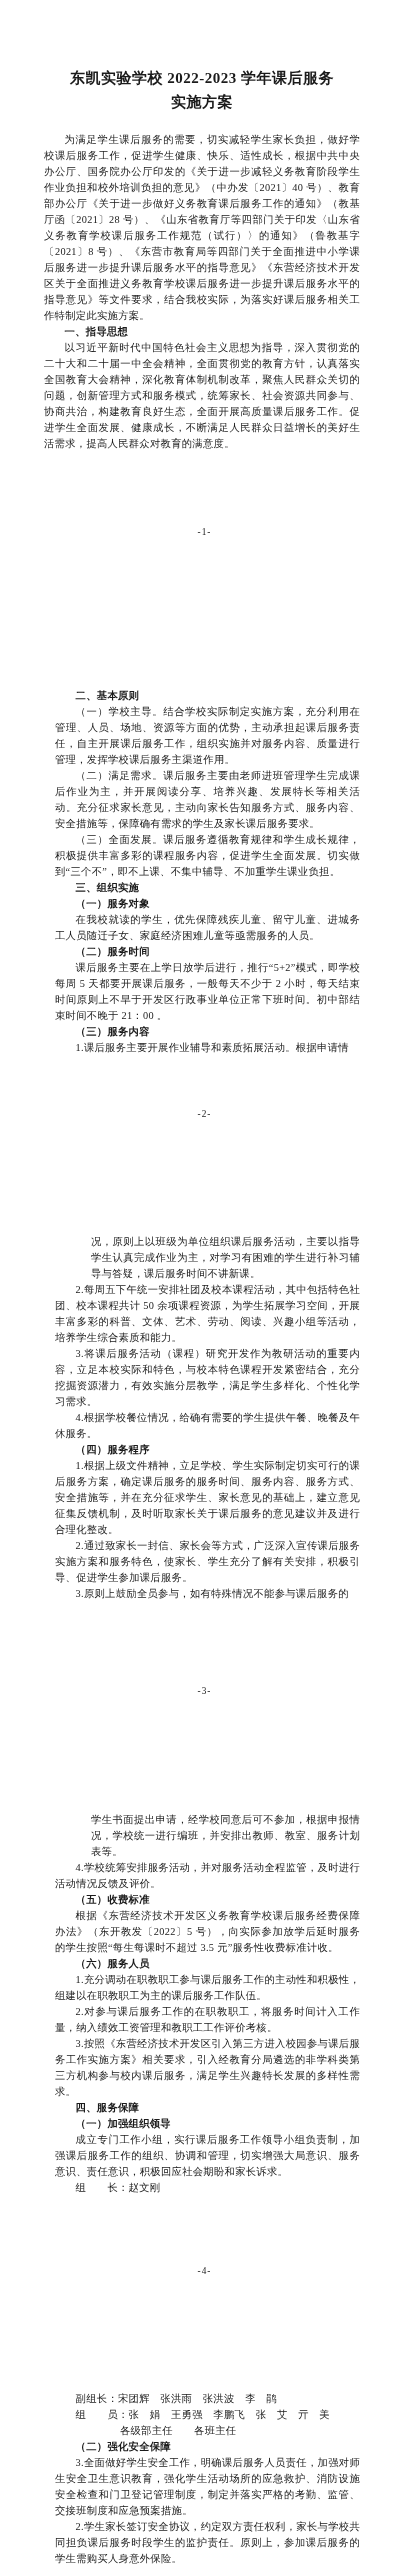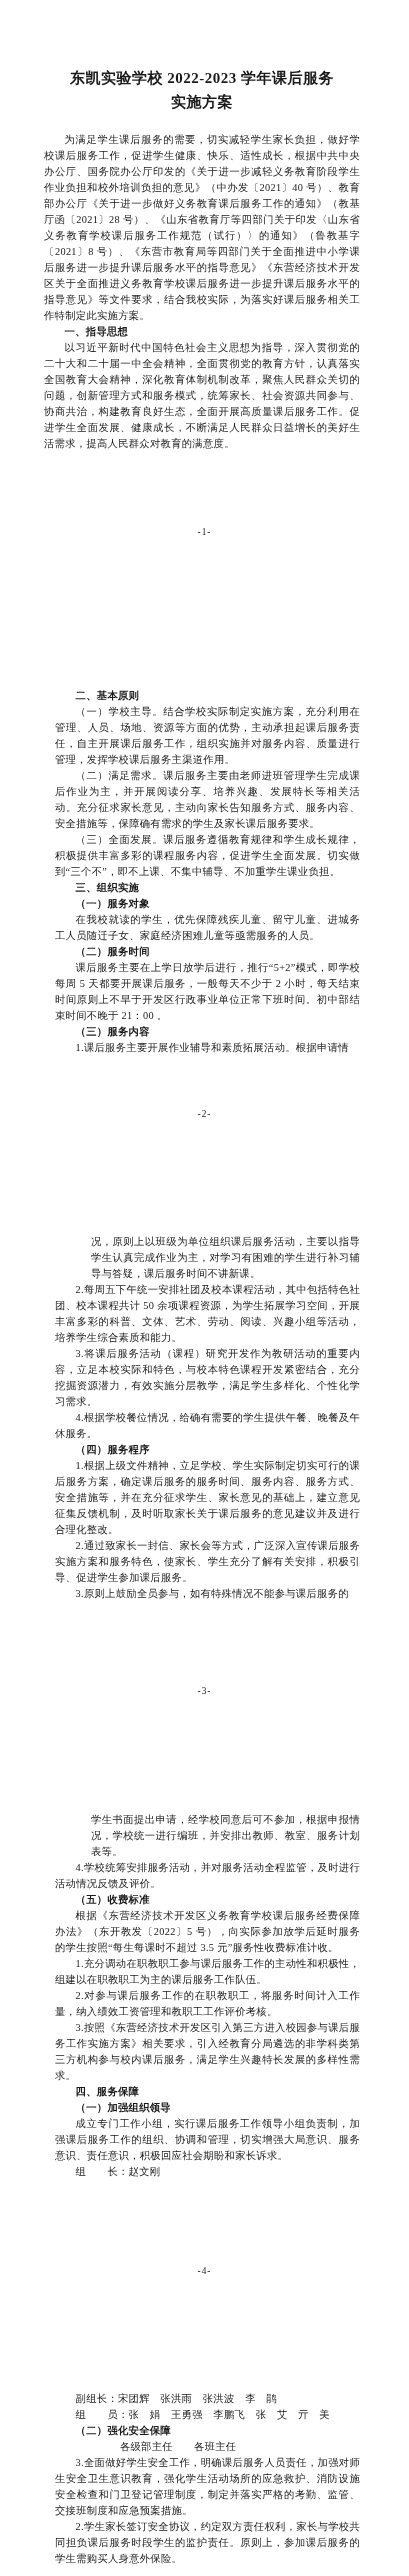--- a/index.html
+++ b/index.html
@@ -73,31 +73,32 @@
       <div class="blk body">1.根据上级文件精神，立足学校、学生实际制定切实可行的课后服务方案，确定课后服务的服务时间、服务内容、服务方式、安全措施等，并在充分征求学生、家长意见的基础上，建立意见征集反馈机制，及时听取家长关于课后服务的意见建议并及进行合理化整改。</div>
       <div class="blk body">2.通过致家长一封信、家长会等方式，广泛深入宣传课后服务实施方案和服务特色，使家长、学生充分了解有关安排，积极引导、促进学生参加课后服务。</div>
       <div class="blk body">3.原则上鼓励全员参与，如有特殊情况不能参与课后服务的</div>
     </section>
     <div class="pagenum" style="top: 1686px;">-3-</div>
     <section class="page" style="top: 1812px;">
       <div class="blk body body-cont">学生书面提出申请，经学校同意后可不参加，根据申报情况，学校统一进行编班，并安排出教师、教室、服务计划表等。</div>
       <div class="blk body">4.学校统筹安排服务活动，并对服务活动全程监管，及时进行活动情况反馈及评价。</div>
       <div class="blk h2">（五）收费标准</div>
       <div class="blk body">根据《东营经济技术开发区义务教育学校课后服务经费保障办法》（东开教发〔2022〕5 号），向实际参加放学后延时服务的学生按照“每生每课时不超过 3.5 元”服务性收费标准计收。</div>
+      <div class="blk h2">（六）服务人员</div>
       <div class="blk body">1.充分调动在职教职工参与课后服务工作的主动性和积极性，组建以在职教职工为主的课后服务工作队伍。</div>
       <div class="blk body">2.对参与课后服务工作的在职教职工，将服务时间计入工作量，纳入绩效工资管理和教职工工作评价考核。</div>
       <div class="blk body">3.按照《东营经济技术开发区引入第三方进入校园参与课后服务工作实施方案》相关要求，引入经教育分局遴选的非学科类第三方机构参与校内课后服务，满足学生兴趣特长发展的多样性需求。</div>
       <div class="blk h1">四、服务保障</div>
       <div class="blk h2">（一）加强组织领导</div>
       <div class="blk body">成立专门工作小组，实行课后服务工作领导小组负责制，加强课后服务工作的组织、协调和管理，切实增强大局意识、服务意识、责任意识，积极回应社会期盼和家长诉求。</div>
       <div class="blk body kv">组　　长：赵文刚</div>
     </section>
     <div class="pagenum" style="top: 2266px;">-4-</div>
     <section class="page" style="top: 2391px;">
       <div class="blk body kv">副组长：宋团辉　张洪雨　张洪波　李　鹃</div>
       <div class="blk body kv">组　　员：张　娟　王勇强　李鹏飞　张　艾　亓　美</div>
+      <div class="blk body kv2">各级部主任　　各班主任</div>
       <div class="blk h2">（二）强化安全保障</div>
-      <div class="blk body kv2">各级部主任　　各班主任</div>
       <div class="blk body">3.全面做好学生安全工作，明确课后服务人员责任，加强对师生安全卫生意识教育，强化学生活动场所的应急救护、消防设施安全检查和门卫登记管理制度，制定并落实严格的考勤、监管、交接班制度和应急预案措施。</div>
       <div class="blk body">2.学生家长签订安全协议，约定双方责任权利，家长与学校共同担负课后服务时段学生的监护责任。原则上，参加课后服务的学生需购买人身意外保险。</div>
     </section>
   </div>
 
 
 </body></html>

